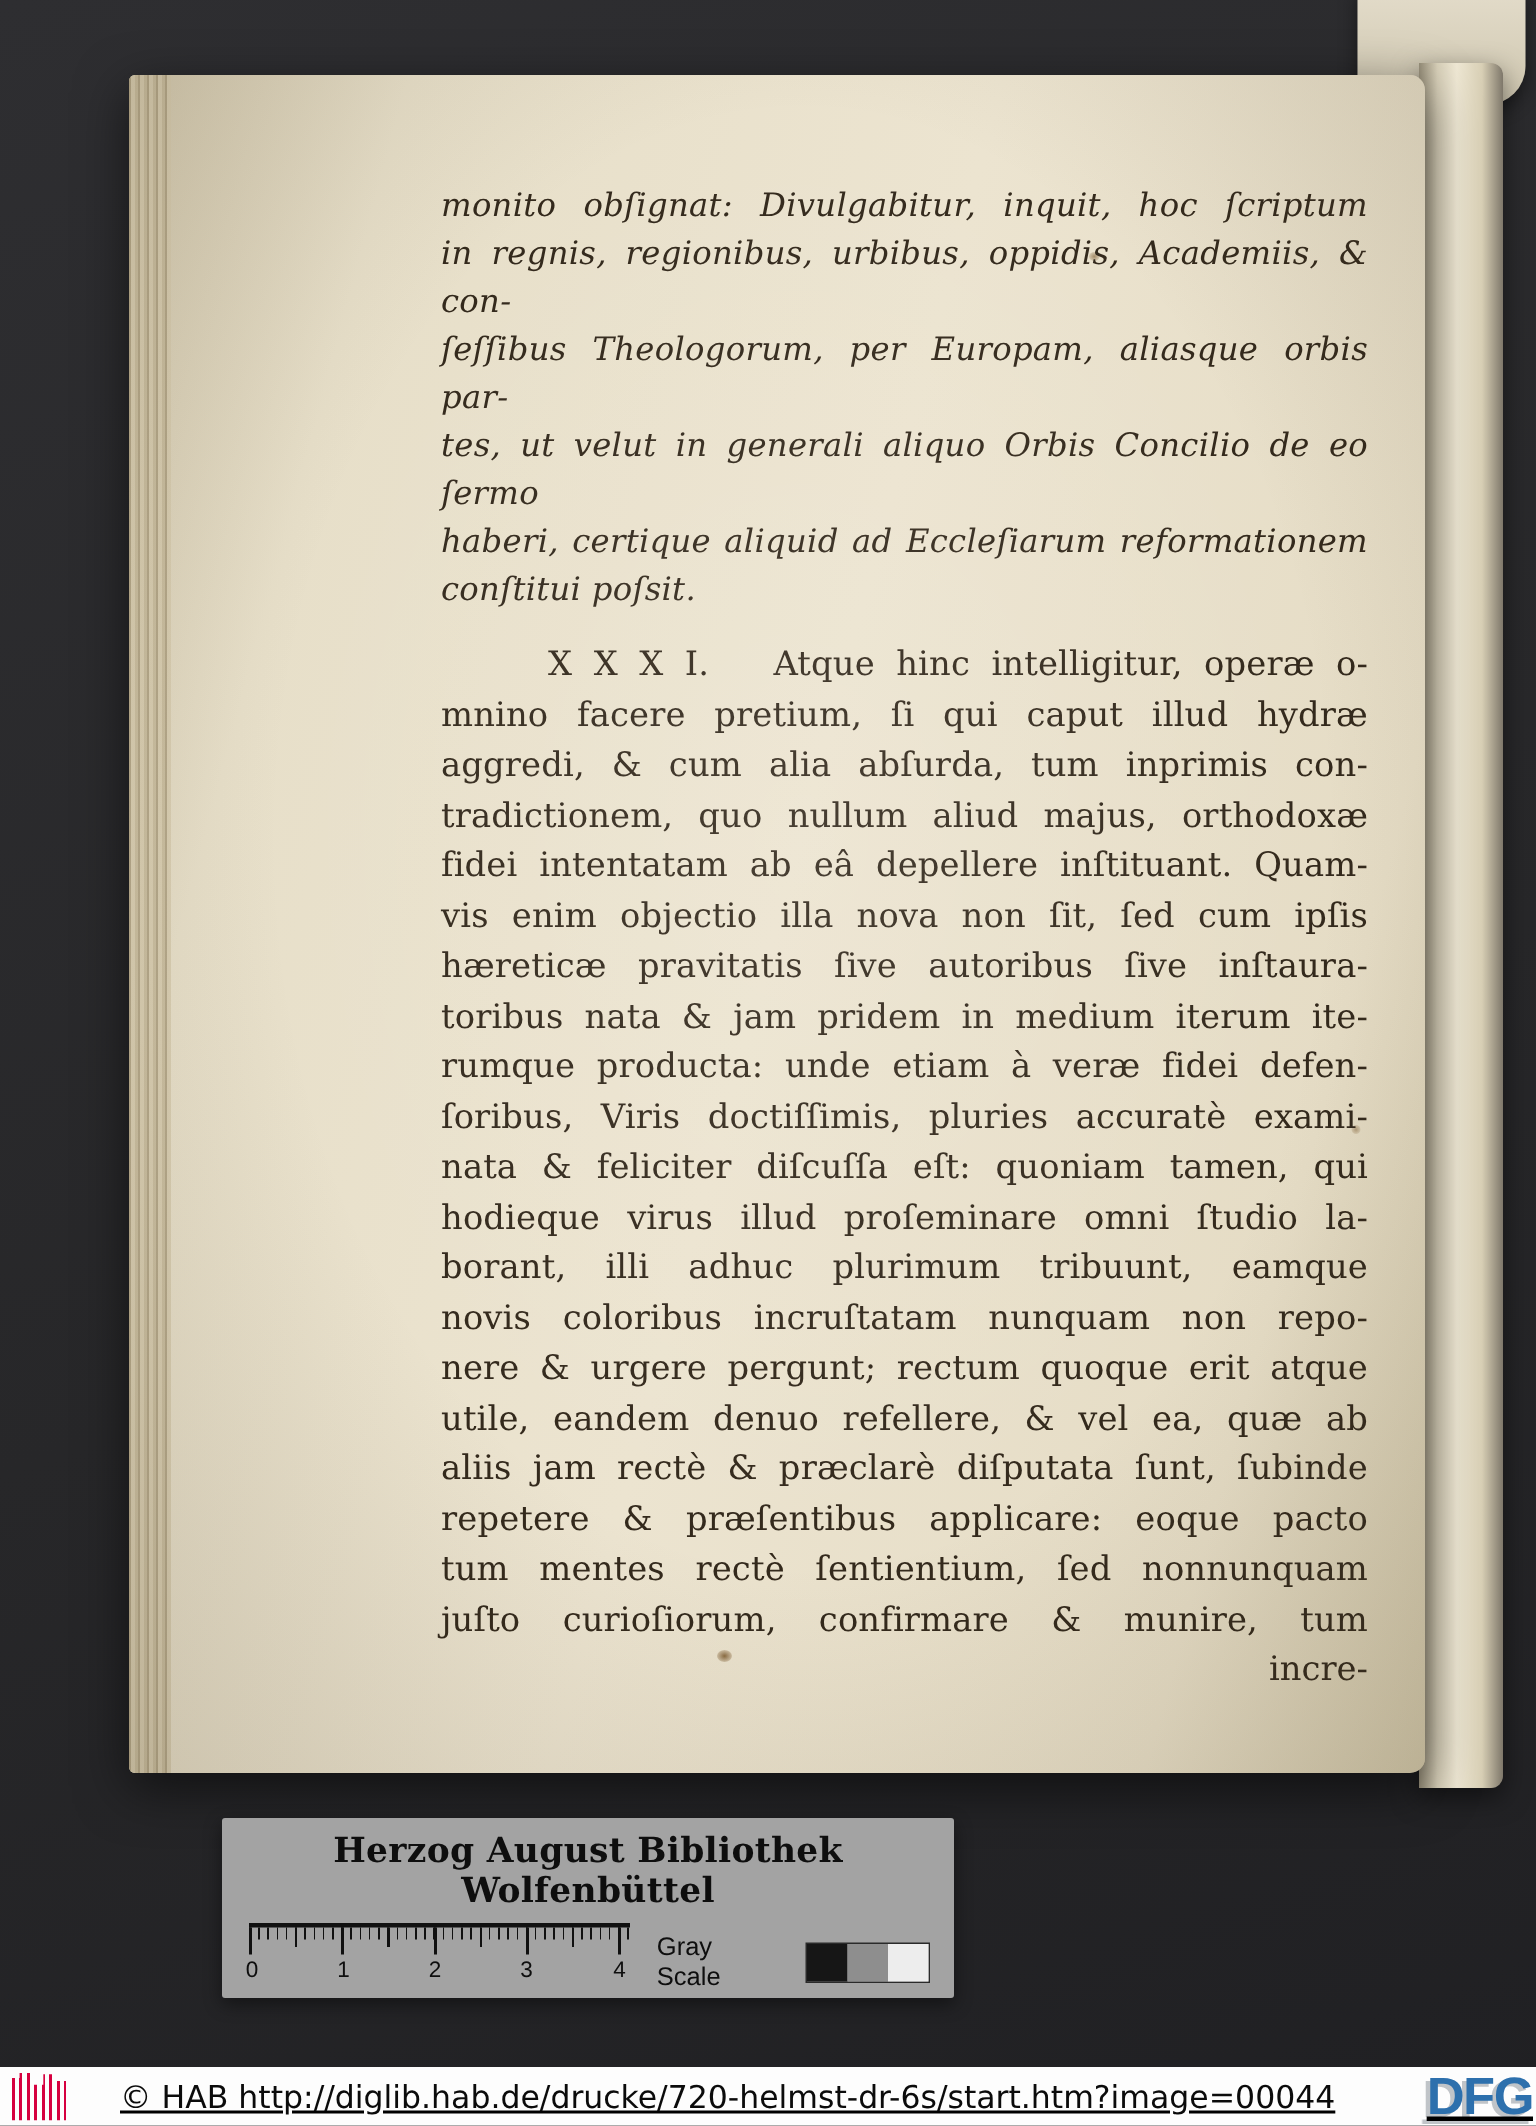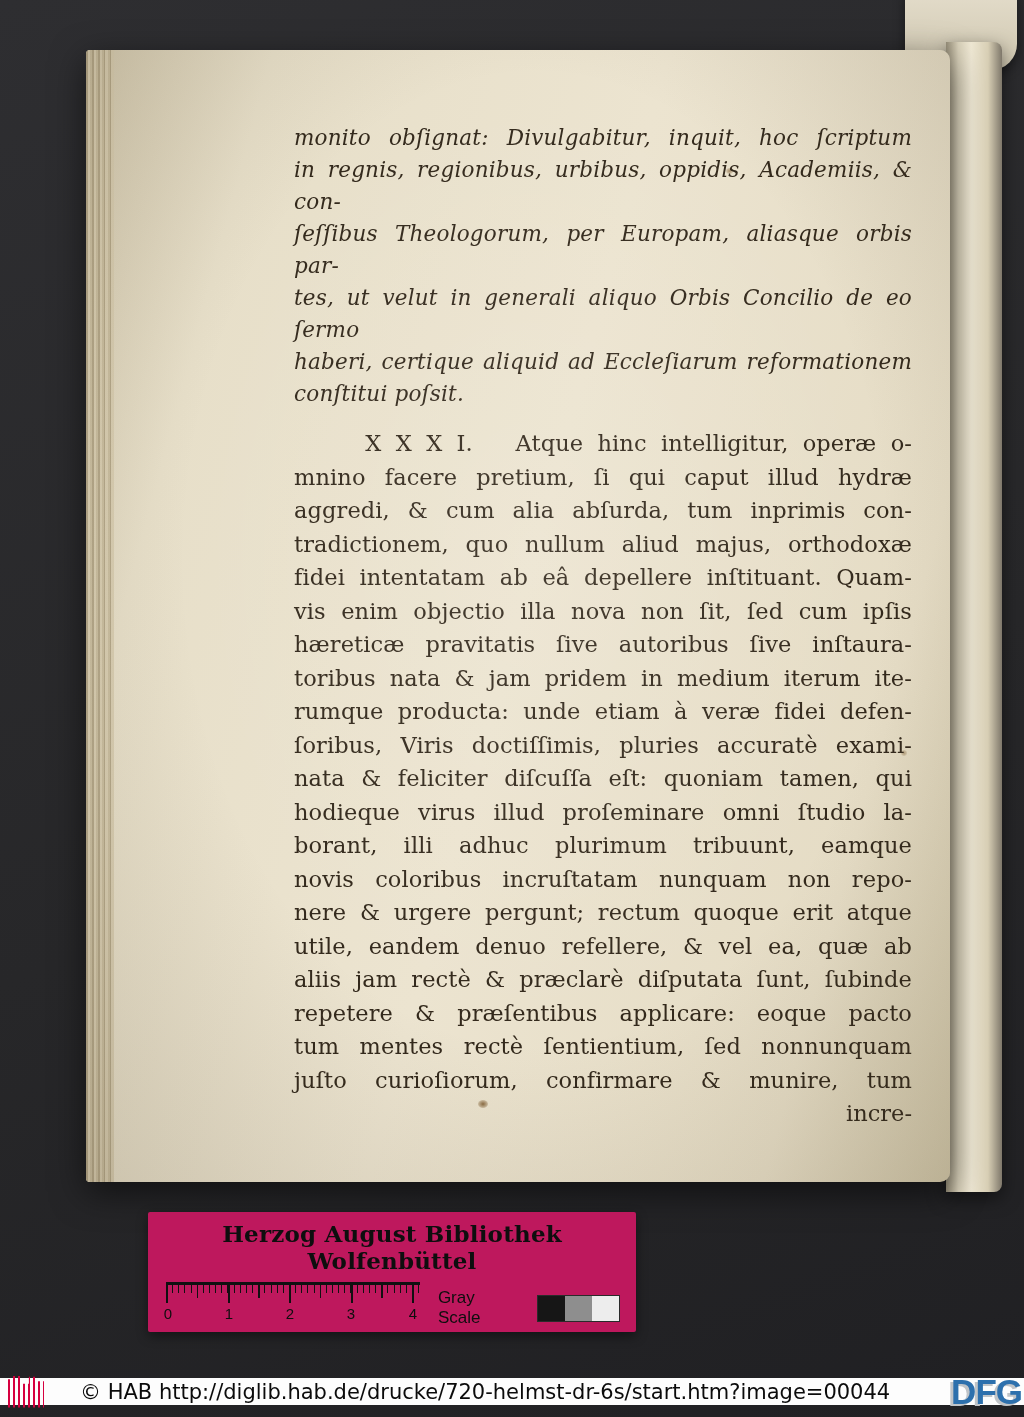--- a/index.html
+++ b/index.html
@@ -54,21 +54,21 @@
   .body-block{margin-top:17px;}
   .body-block .text-line{
     font-size:22.5px;line-height:33.5px;letter-spacing:.1px;
   }
   .catchword{
     font-size:22.5px;line-height:33.5px;text-align:right;color:#33291c;
   }
   
   .calibration-card{
     position:absolute;left:148px;top:1212px;width:488px;height:120px;
-    background:#be185d;box-shadow:0 4px 12px rgba(0,0,0,.45);
+    background:#a3a3a3;box-shadow:0 4px 12px rgba(0,0,0,.45);
     box-sizing:border-box;padding:8px 16px 0 16px;border-radius:2px;
   }
   .card-title{
     font-family:"DejaVu Serif",serif;font-weight:700;font-size:23px;
     color:#0e0e0e;text-align:center;letter-spacing:.2px;
   }
   .card-row{display:flex;align-items:flex-start;margin-top:8px;}
   .ruler{width:258px;position:relative;margin-left:2px;}
   .ruler-ticks{
     height:18px;border-top:3px solid #101010;
@@ -88,22 +88,22 @@
   .ruler-numbers div:nth-child(5){left:247px;}
   .grayscale-group{display:flex;align-items:center;margin-left:18px;margin-top:6px;gap:18px;}
   .grayscale-label{font-family:"Liberation Sans",sans-serif;font-size:17px;color:#0e0e0e;}
   .grayscale-patches{display:flex;border:1px solid #2a2a2a;}
   .patch{width:27px;height:25px;}
   .patch-dark{background:#161616;}
   .patch-mid{background:#8e8e8e;}
   .patch-light{background:#ededed;}
   
   .footer-bar{
-    position:absolute;left:0;top:1378px;width:1024px;height:27px;
-    background:#fdfdfd;display:flex;align-items:center;
+    position:absolute;left:0;top:1378px;width:1024px;height:39px;
+    background:#fdfdfd;display:flex;align-items:center;text-decoration:underline;
   }
   .control-strip{
     margin-left:8px;width:36px;height:32px;
     background:repeating-linear-gradient(90deg,#d6003f 0 2px,rgba(255,255,255,0) 2px 5px);
     clip-path:polygon(0 100%,0 12%,14% 12%,14% 0,38% 0,38% 26%,58% 26%,58% 4%,78% 4%,78% 18%,100% 18%,100% 100%);
   }
   .attribution{
     margin-left:36px;font-family:"DejaVu Sans",sans-serif;font-size:21px;color:#0b0b0b;
   }
   .dfg-logo{

